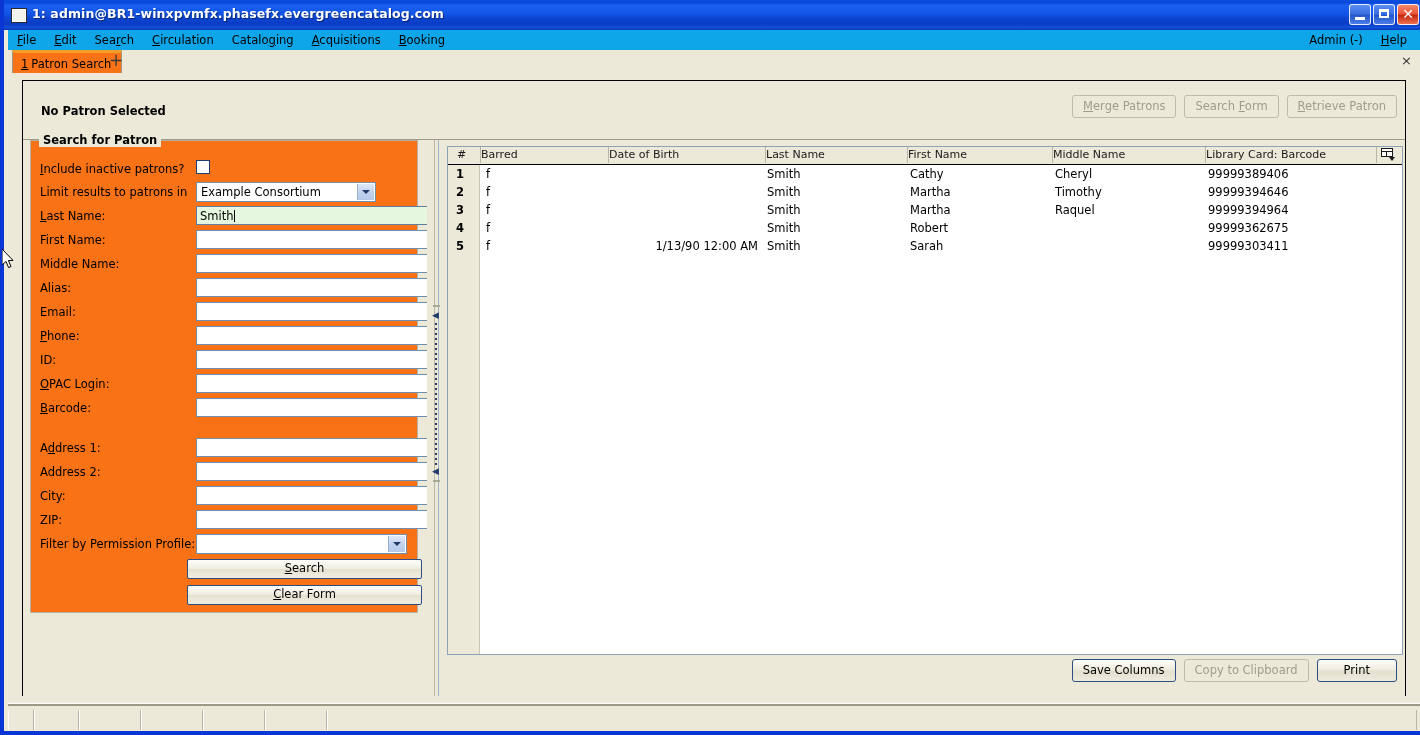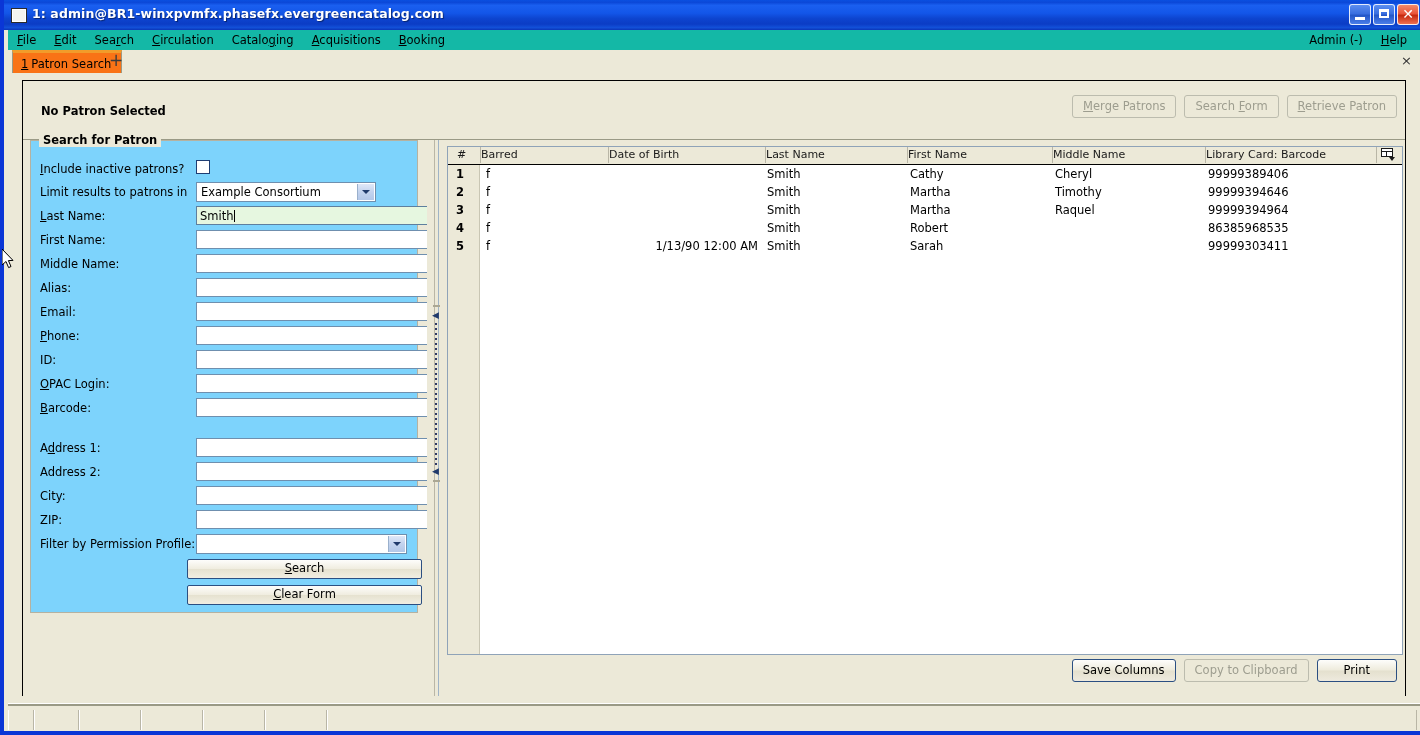--- a/index.html
+++ b/index.html
@@ -94,21 +94,21 @@
     color: #fff; font-size: 14px; font-weight: bold;
     line-height: 19px; text-align: center;
     font-family: "DejaVu Sans", sans-serif;
   }
 
   
   .menubar {
     position: absolute;
     left: 4px; top: 30px;
     width: 1412px; height: 20px;
-    background: #14b8a6;
+    background: #0ea5e9;
     display: flex;
     align-items: center;
   }
   .menu-item {
     padding: 2px 9px;
     font-size: 11.5px;
     color: #000;
     white-space: nowrap;
     cursor: default;
   }
@@ -224,21 +224,21 @@
     left: 0; top: 59px;
     width: 404px; height: 556px;
     background: #ece9d8;
   }
   .fieldset {
     position: absolute;
     left: 7px; top: 0px;
     width: 388px; height: 473px;
     box-sizing: border-box;
     border: 1px solid #b5b2a1;
-    background: #7dd3fc;
+    background: #f97316;
   }
   .fieldset-legend {
     position: absolute;
     left: 8px; top: -8px;
     padding: 0 4px;
     background: #ece9d8;
     font-size: 11.5px;
     font-weight: bold;
   }
   .frow {
@@ -704,21 +704,21 @@
                 <div class="td" style="left:760px">99999394964</div>
               </div>
 
               <div class="trow" style="top:54px">
                 <div class="td num">4</div>
                 <div class="td" style="left:38px">f</div>
                 <div class="td" style="left:160px; width:150px; text-align:right"></div>
                 <div class="td" style="left:319px">Smith</div>
                 <div class="td" style="left:462px">Robert</div>
                 <div class="td" style="left:607px"></div>
-                <div class="td" style="left:760px">86385968535</div>
+                <div class="td" style="left:760px">99999362675</div>
               </div>
 
               <div class="trow" style="top:72px">
                 <div class="td num">5</div>
                 <div class="td" style="left:38px">f</div>
                 <div class="td" style="left:160px; width:150px; text-align:right">1/13/90 12:00 AM</div>
                 <div class="td" style="left:319px">Smith</div>
                 <div class="td" style="left:462px">Sarah</div>
                 <div class="td" style="left:607px"></div>
                 <div class="td" style="left:760px">99999303411</div>

